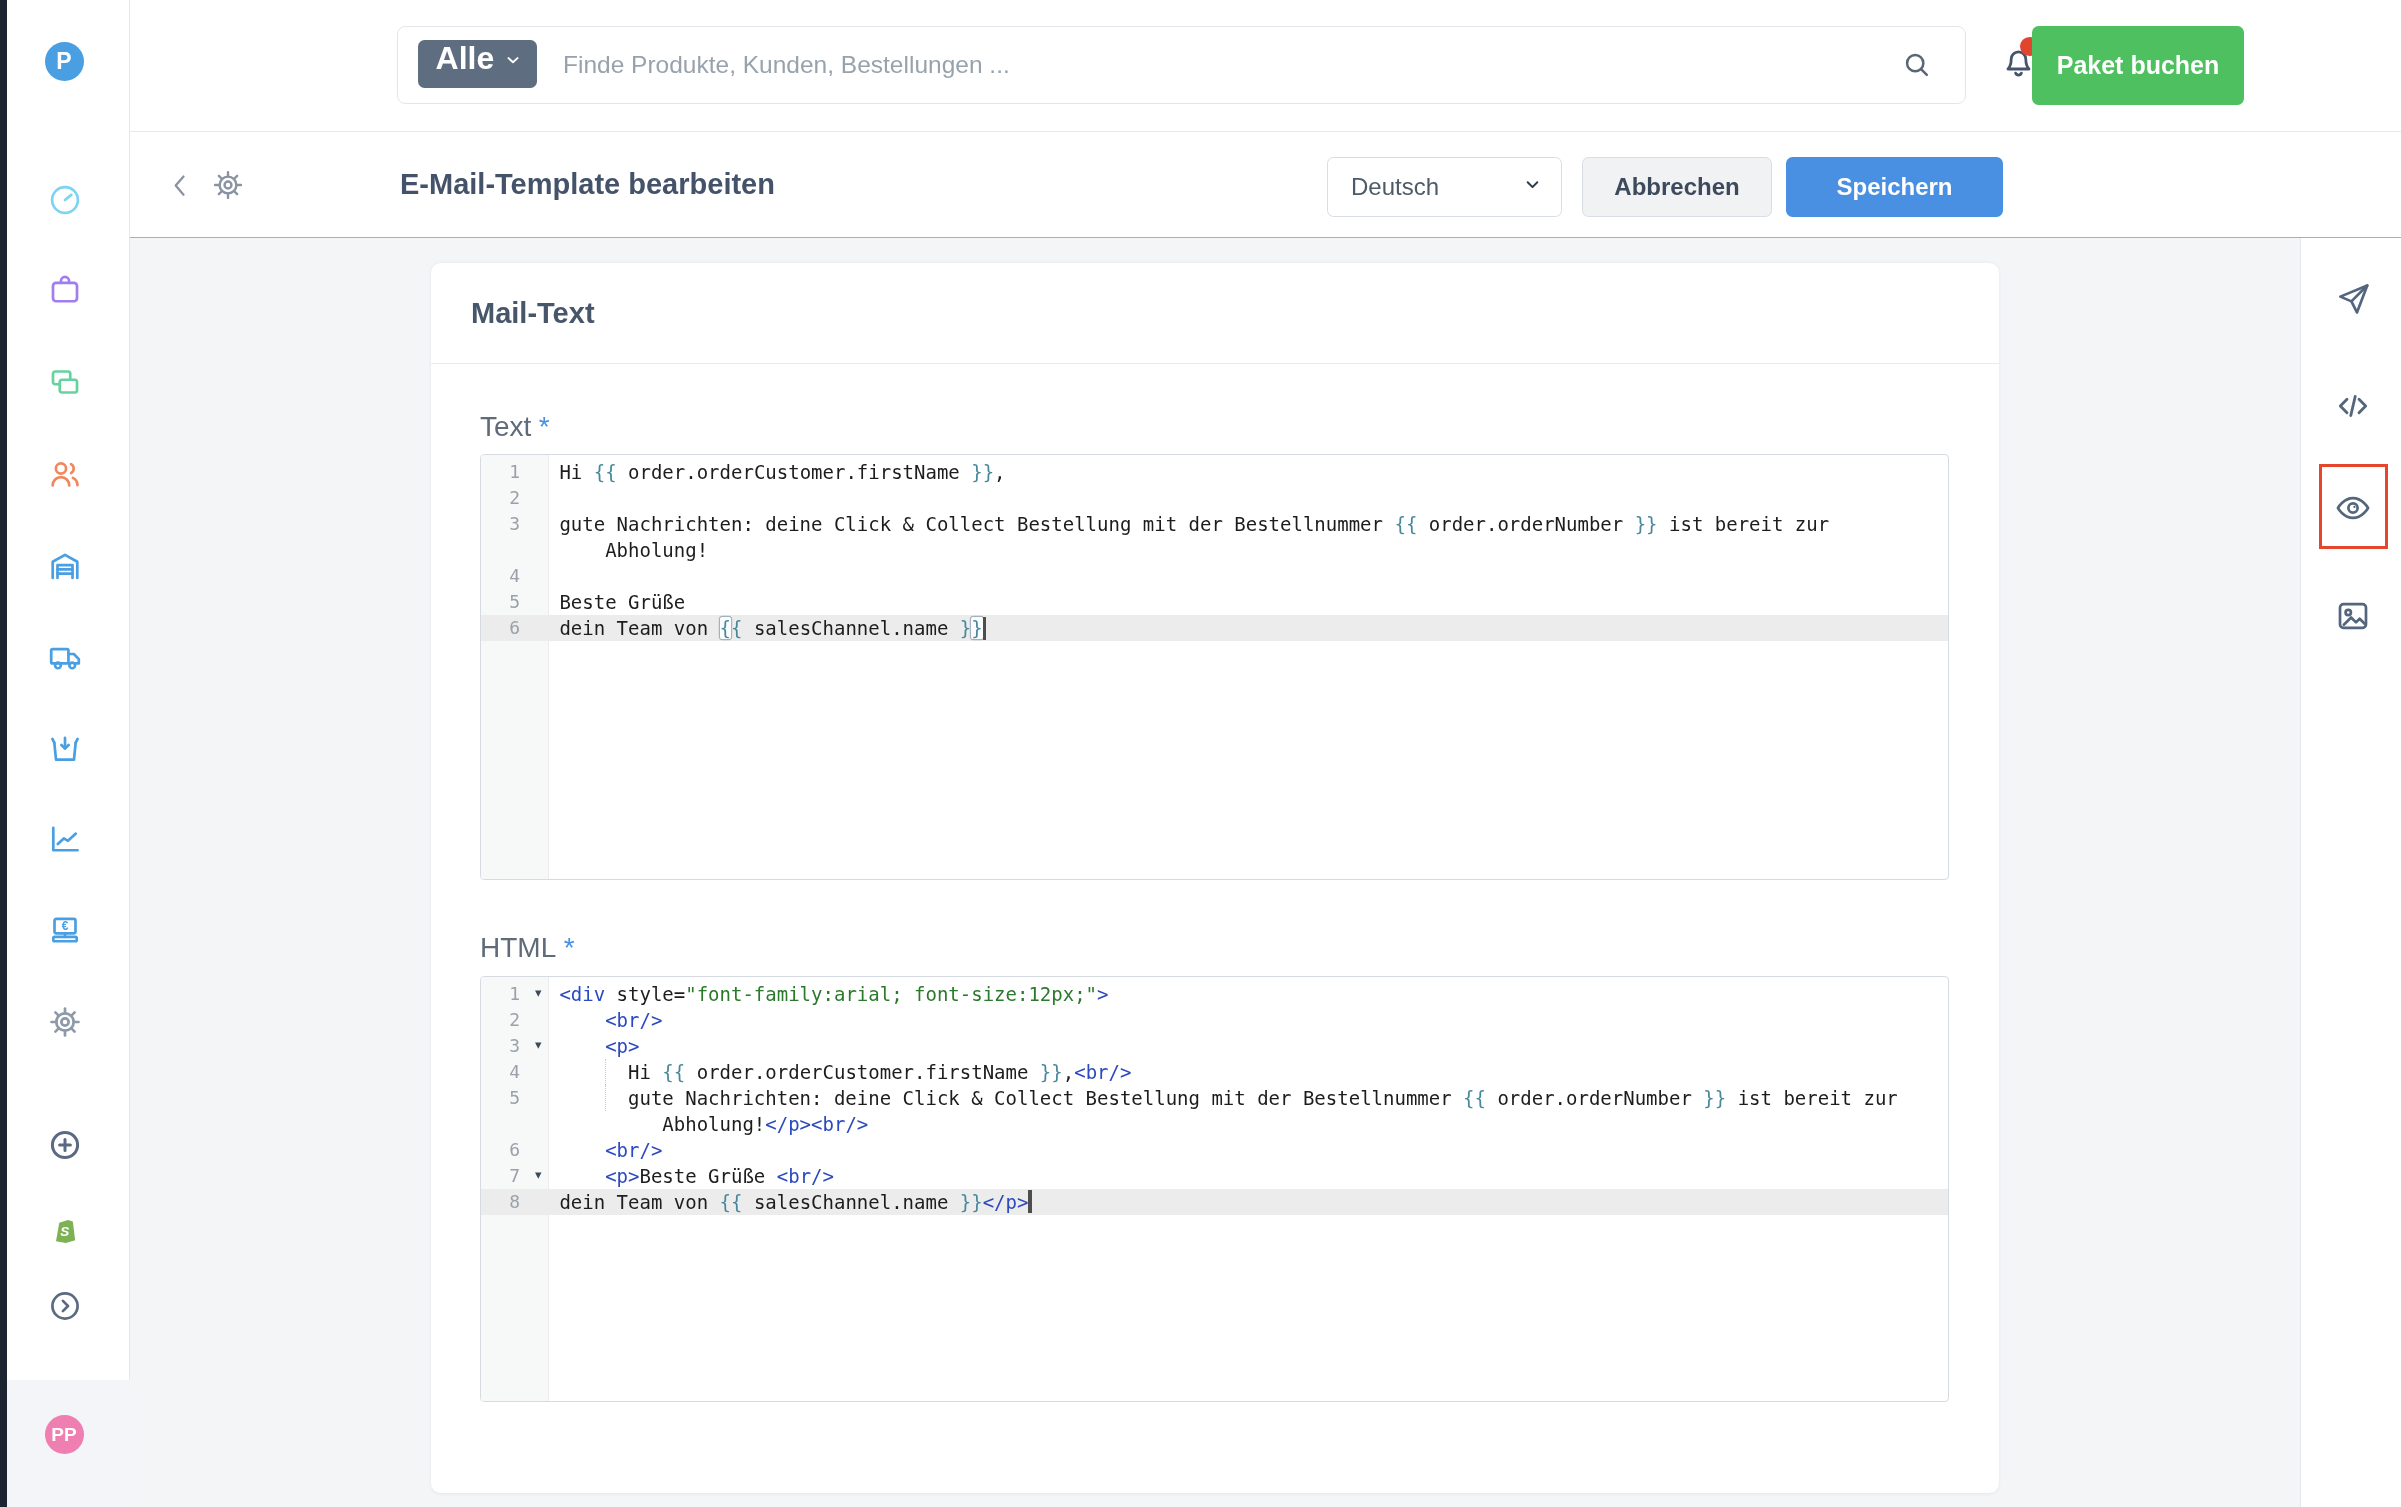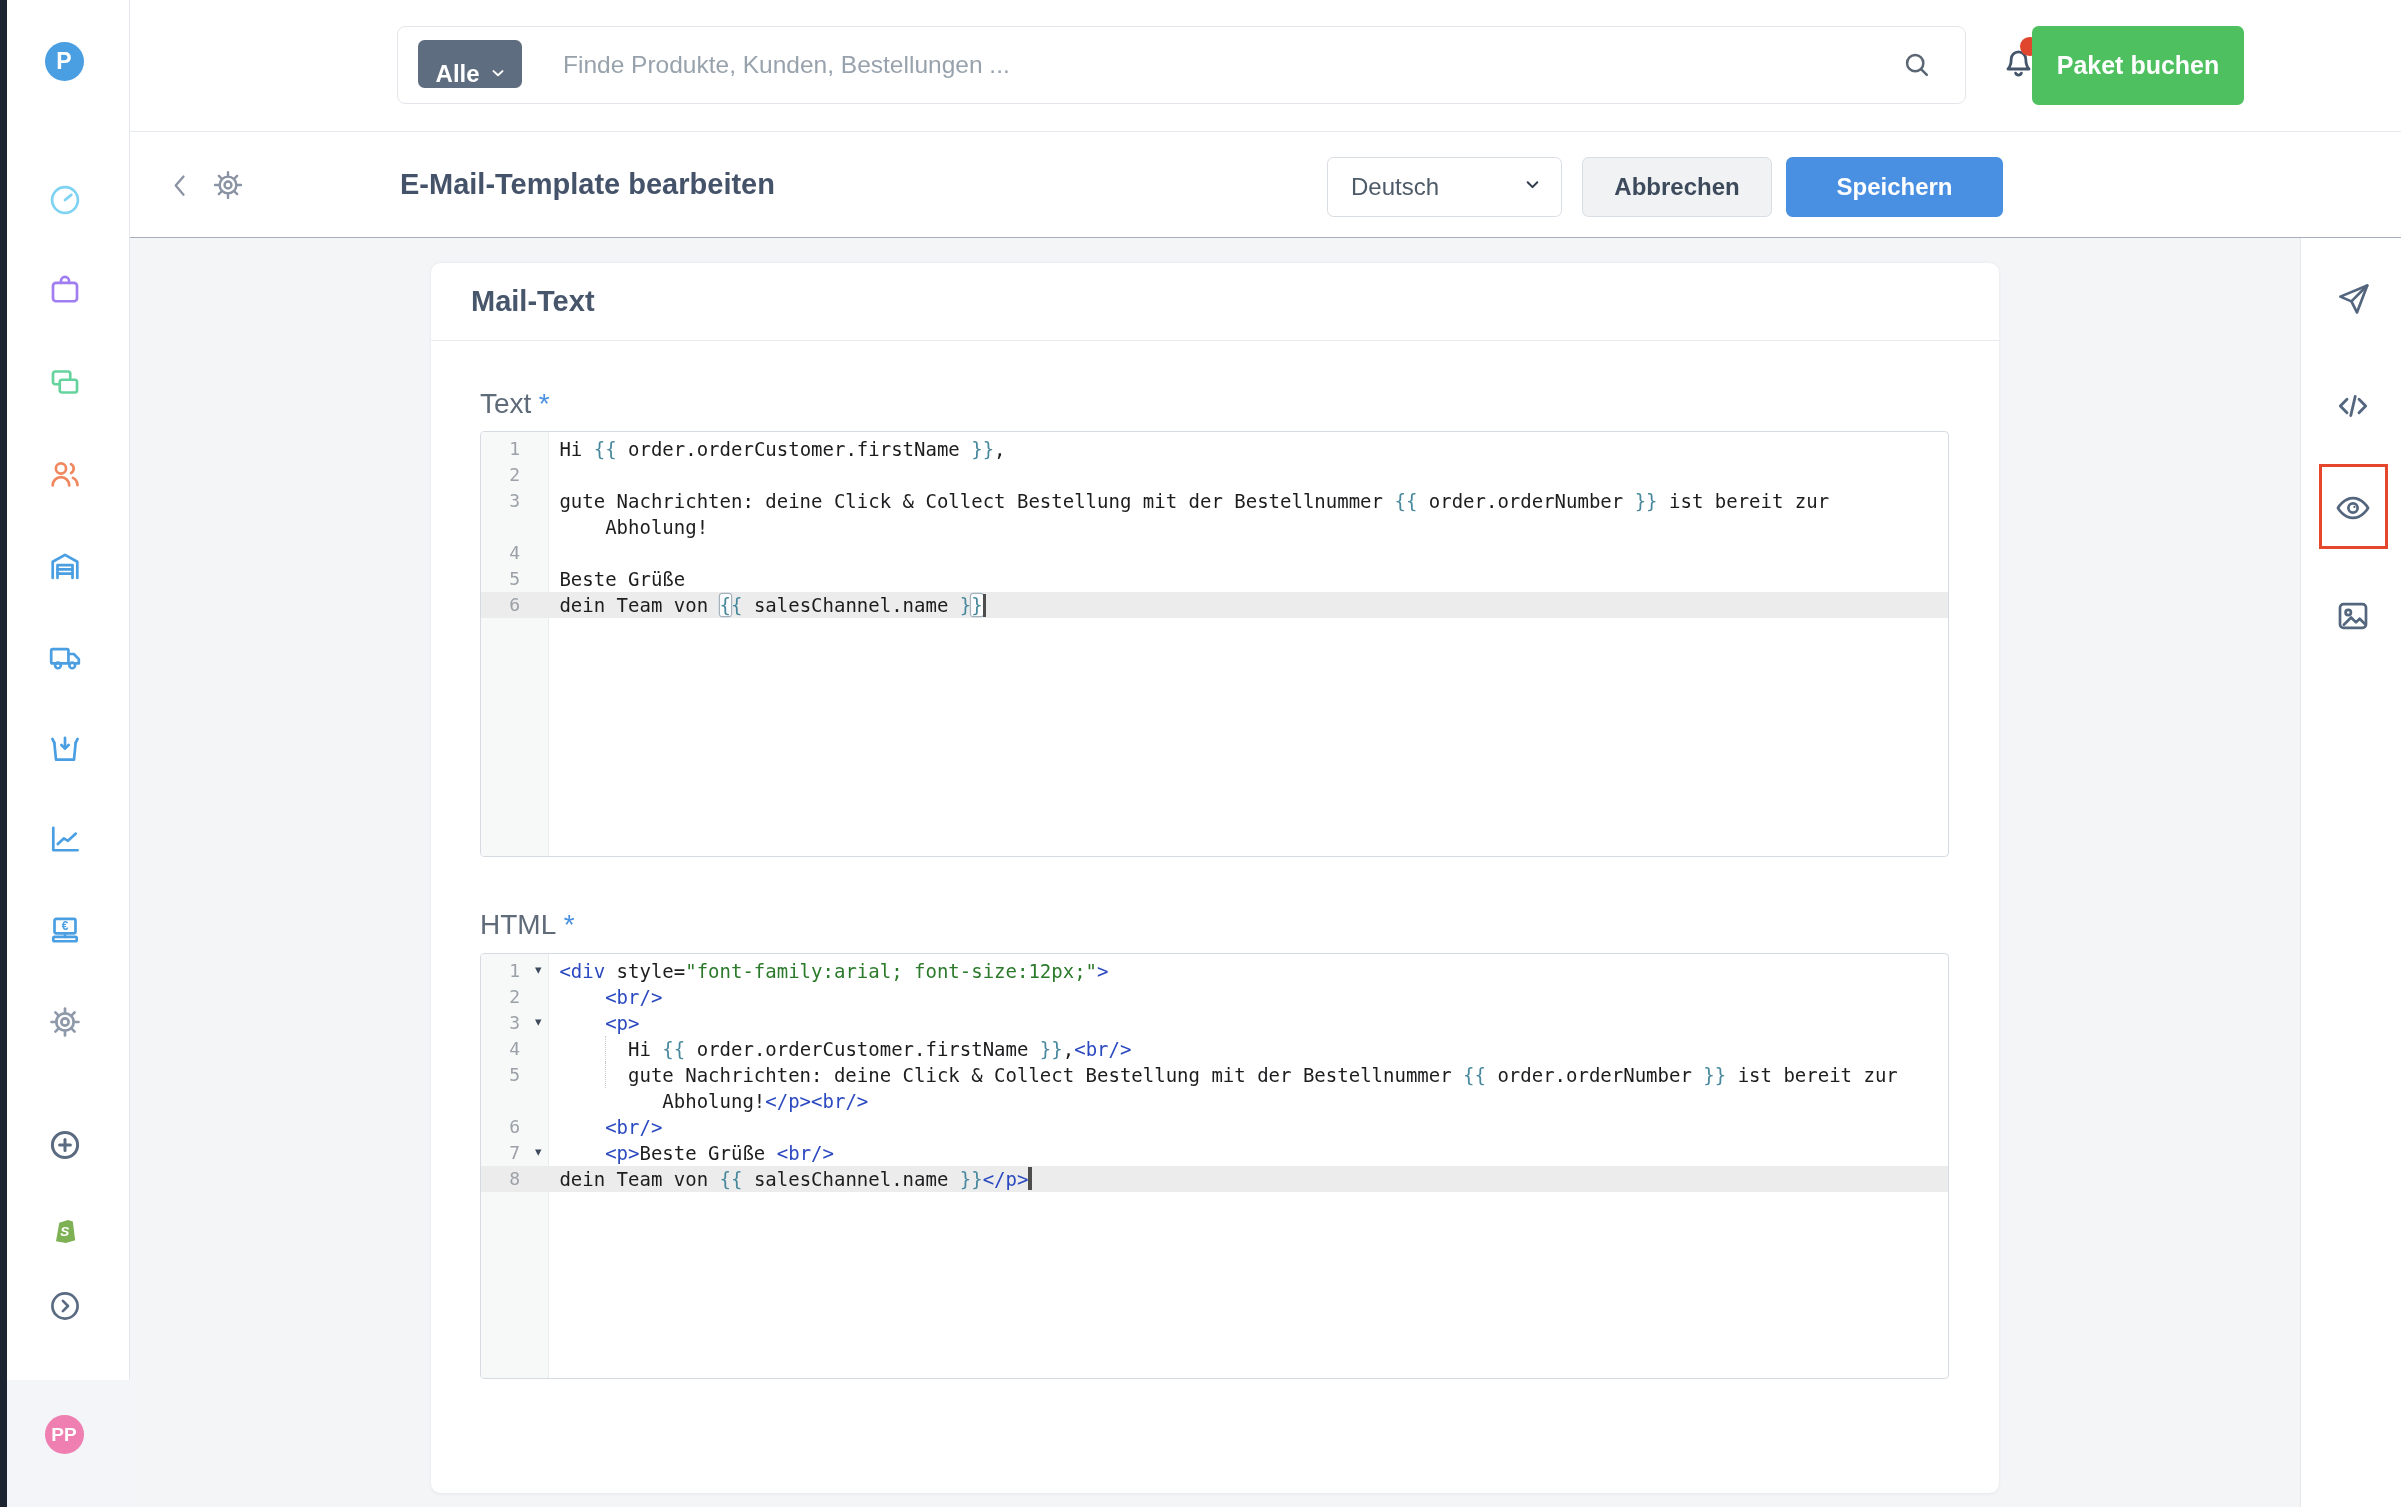--- a/index.html
+++ b/index.html
@@ -14,21 +14,21 @@
   .side-ico{position:absolute;left:40px;width:36px;height:36px;display:flex;align-items:center;justify-content:center;cursor:pointer;}
   .side-ico svg{width:36px;height:36px;}
   .side-user-area{position:absolute;left:0;top:1380px;width:123px;height:127px;background:#f3f5f9;}
   .avatar-pp{position:absolute;left:38px;top:35px;width:39px;height:39px;border-radius:50%;background:#ee7fb0;color:#fff;
     font-weight:bold;font-size:19px;display:flex;align-items:center;justify-content:center;}
 
   
   .topbar{position:absolute;left:130px;top:0;width:2272px;height:132px;background:#fff;border-bottom:0.8px solid #e6e9ed;box-sizing:border-box;}
   .searchbar{position:absolute;left:267px;top:26px;width:1569px;height:78px;border:1.6px solid #e2e6ea;border-radius:8.2px;box-sizing:border-box;background:#fff;}
   .search-chip{position:absolute;left:19.6px;top:13px;height:48px;padding:0 14.7px 0 18px;background:#5f6d80;border-radius:6.5px;
-    display:flex;align-items:flex-end;gap:9.8px;color:#fff;font-weight:bold;font-size:24px;cursor:pointer;}
+    display:flex;align-items:flex-start;gap:9.8px;color:#fff;font-weight:bold;font-size:32px;cursor:pointer;}
   .search-chip svg{width:18px;height:18px;}
   .search-input{position:absolute;left:163px;top:4.9px;width:1274px;height:64px;border:none;outline:none;font-size:24.5px;
     font-family:"Liberation Sans",sans-serif;color:#3c4550;background:transparent;}
   .search-input::placeholder{color:#98a2ac;}
   .search-mag{position:absolute;right:33px;top:22px;width:31px;height:31px;}
   .bell-wrap{position:absolute;left:1869px;top:43px;width:39px;height:42px;}
   .bell-wrap svg{width:39px;height:39px;}
   .bell-dot{position:absolute;left:21px;top:-6.5px;width:19px;height:19px;border-radius:50%;background:#e0452e;}
   .cta-btn{position:absolute;left:1902px;top:26px;width:212px;height:79px;background:#4ec05f;border:none;border-radius:6.5px;
     color:#fff;font-weight:bold;font-size:25px;font-family:"Liberation Sans",sans-serif;cursor:pointer;}
@@ -43,21 +43,21 @@
   .lang-select svg{width:21px;height:21px;}
   .btn-cancel{position:absolute;left:1452px;top:25px;width:190px;height:60px;background:#f0f2f4;border:1.6px solid #d8dde3;border-radius:6.5px;
     font-weight:bold;font-size:24px;color:#3d4a5c;font-family:"Liberation Sans",sans-serif;cursor:pointer;}
   .btn-save{position:absolute;left:1656px;top:25px;width:217px;height:60px;background:#4a90e2;border:none;border-radius:6.5px;
     font-weight:bold;font-size:24px;color:#fff;font-family:"Liberation Sans",sans-serif;cursor:pointer;}
 
   
   .content{position:absolute;left:130px;top:238px;width:2170px;height:1270px;background:#f4f5f7;overflow:hidden;}
   .card{position:absolute;left:301px;top:25px;width:1568px;height:1230px;background:#fff;border-radius:9.8px;
     box-shadow:0 0.8px 3.3px rgba(60,70,90,.08);box-sizing:border-box;}
-  .card-header{height:78px;border-bottom:0.8px solid #e8ebee;display:flex;align-items:center;padding-left:40px;box-sizing:border-box;}
+  .card-header{height:101px;border-bottom:0.8px solid #e8ebee;display:flex;align-items:center;padding-left:40px;box-sizing:border-box;}
   .card-title{font-size:29px;font-weight:bold;color:#47566b;}
   .card-body{padding:47px 49px 0 49px;}
   .field-label{font-size:28px;color:#5f6b79;margin-bottom:11.4px;}
   .field-label .req{color:#4a90e2;margin-left:7.4px;}
   .html-label{margin-top:52px;}
 
   
   .editor{position:relative;width:1469px;height:426px;border:0.8px solid #d5dbe1;border-radius:4.1px;background:#fff;overflow:hidden;box-sizing:border-box;}
   .gutter-col{position:absolute;left:0;top:0;bottom:0;width:67px;background:#f7f8f8;border-right:0.8px solid #ececec;}
   .ed-rows{position:absolute;left:0;top:0;right:0;bottom:0;padding-top:4.1px;}

